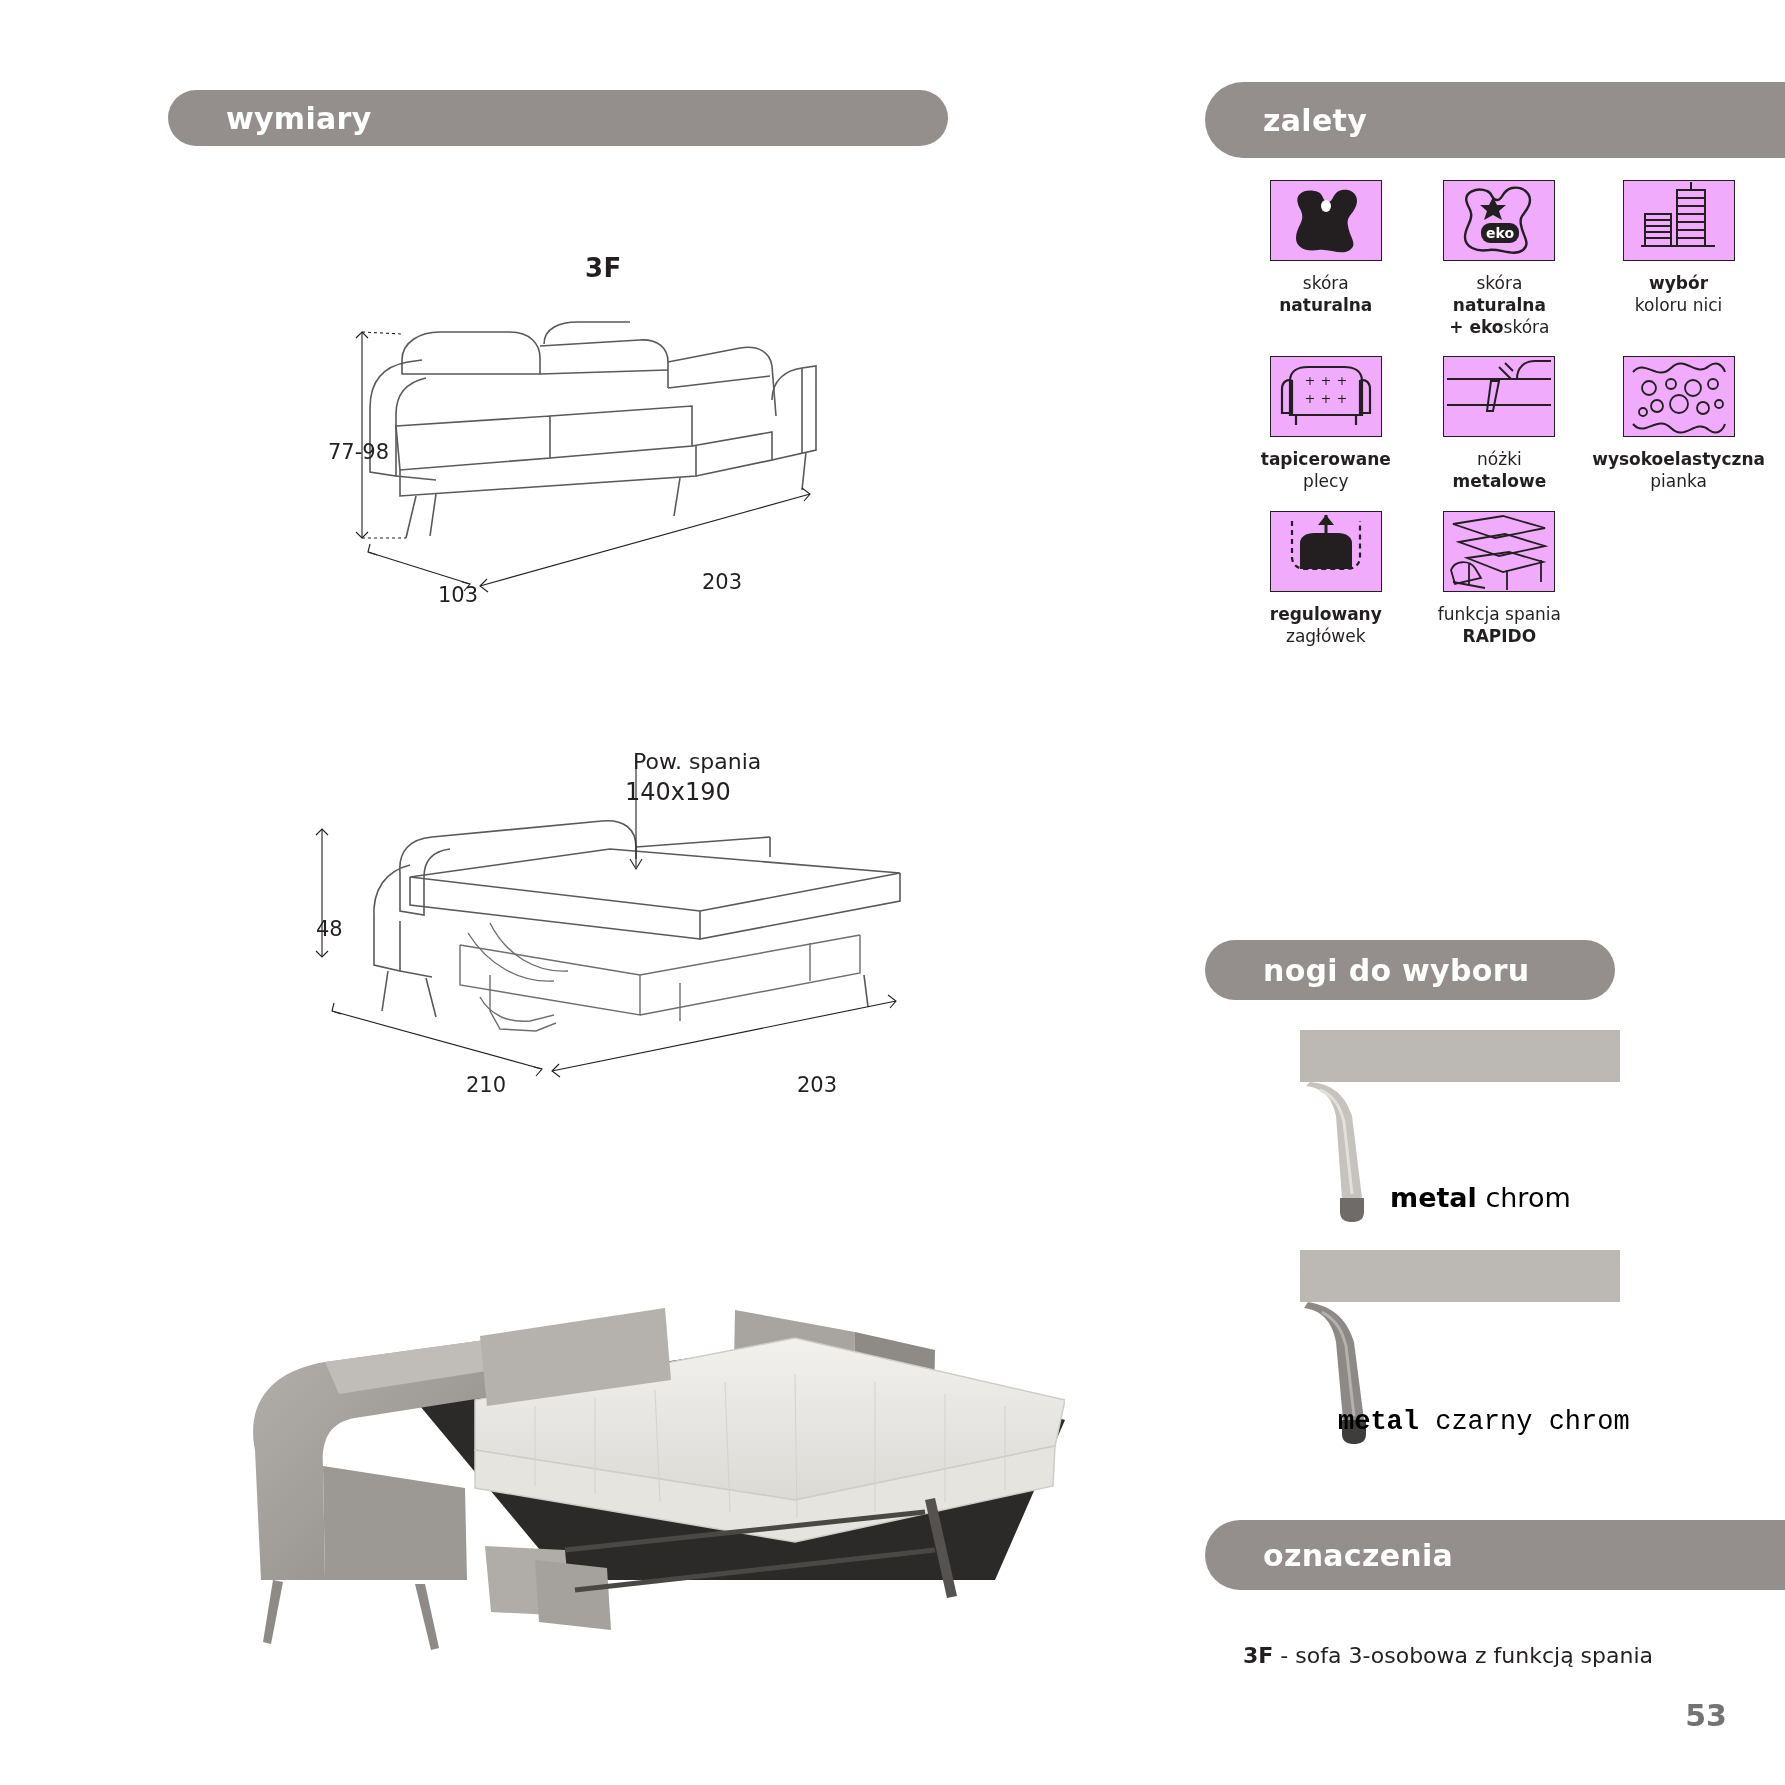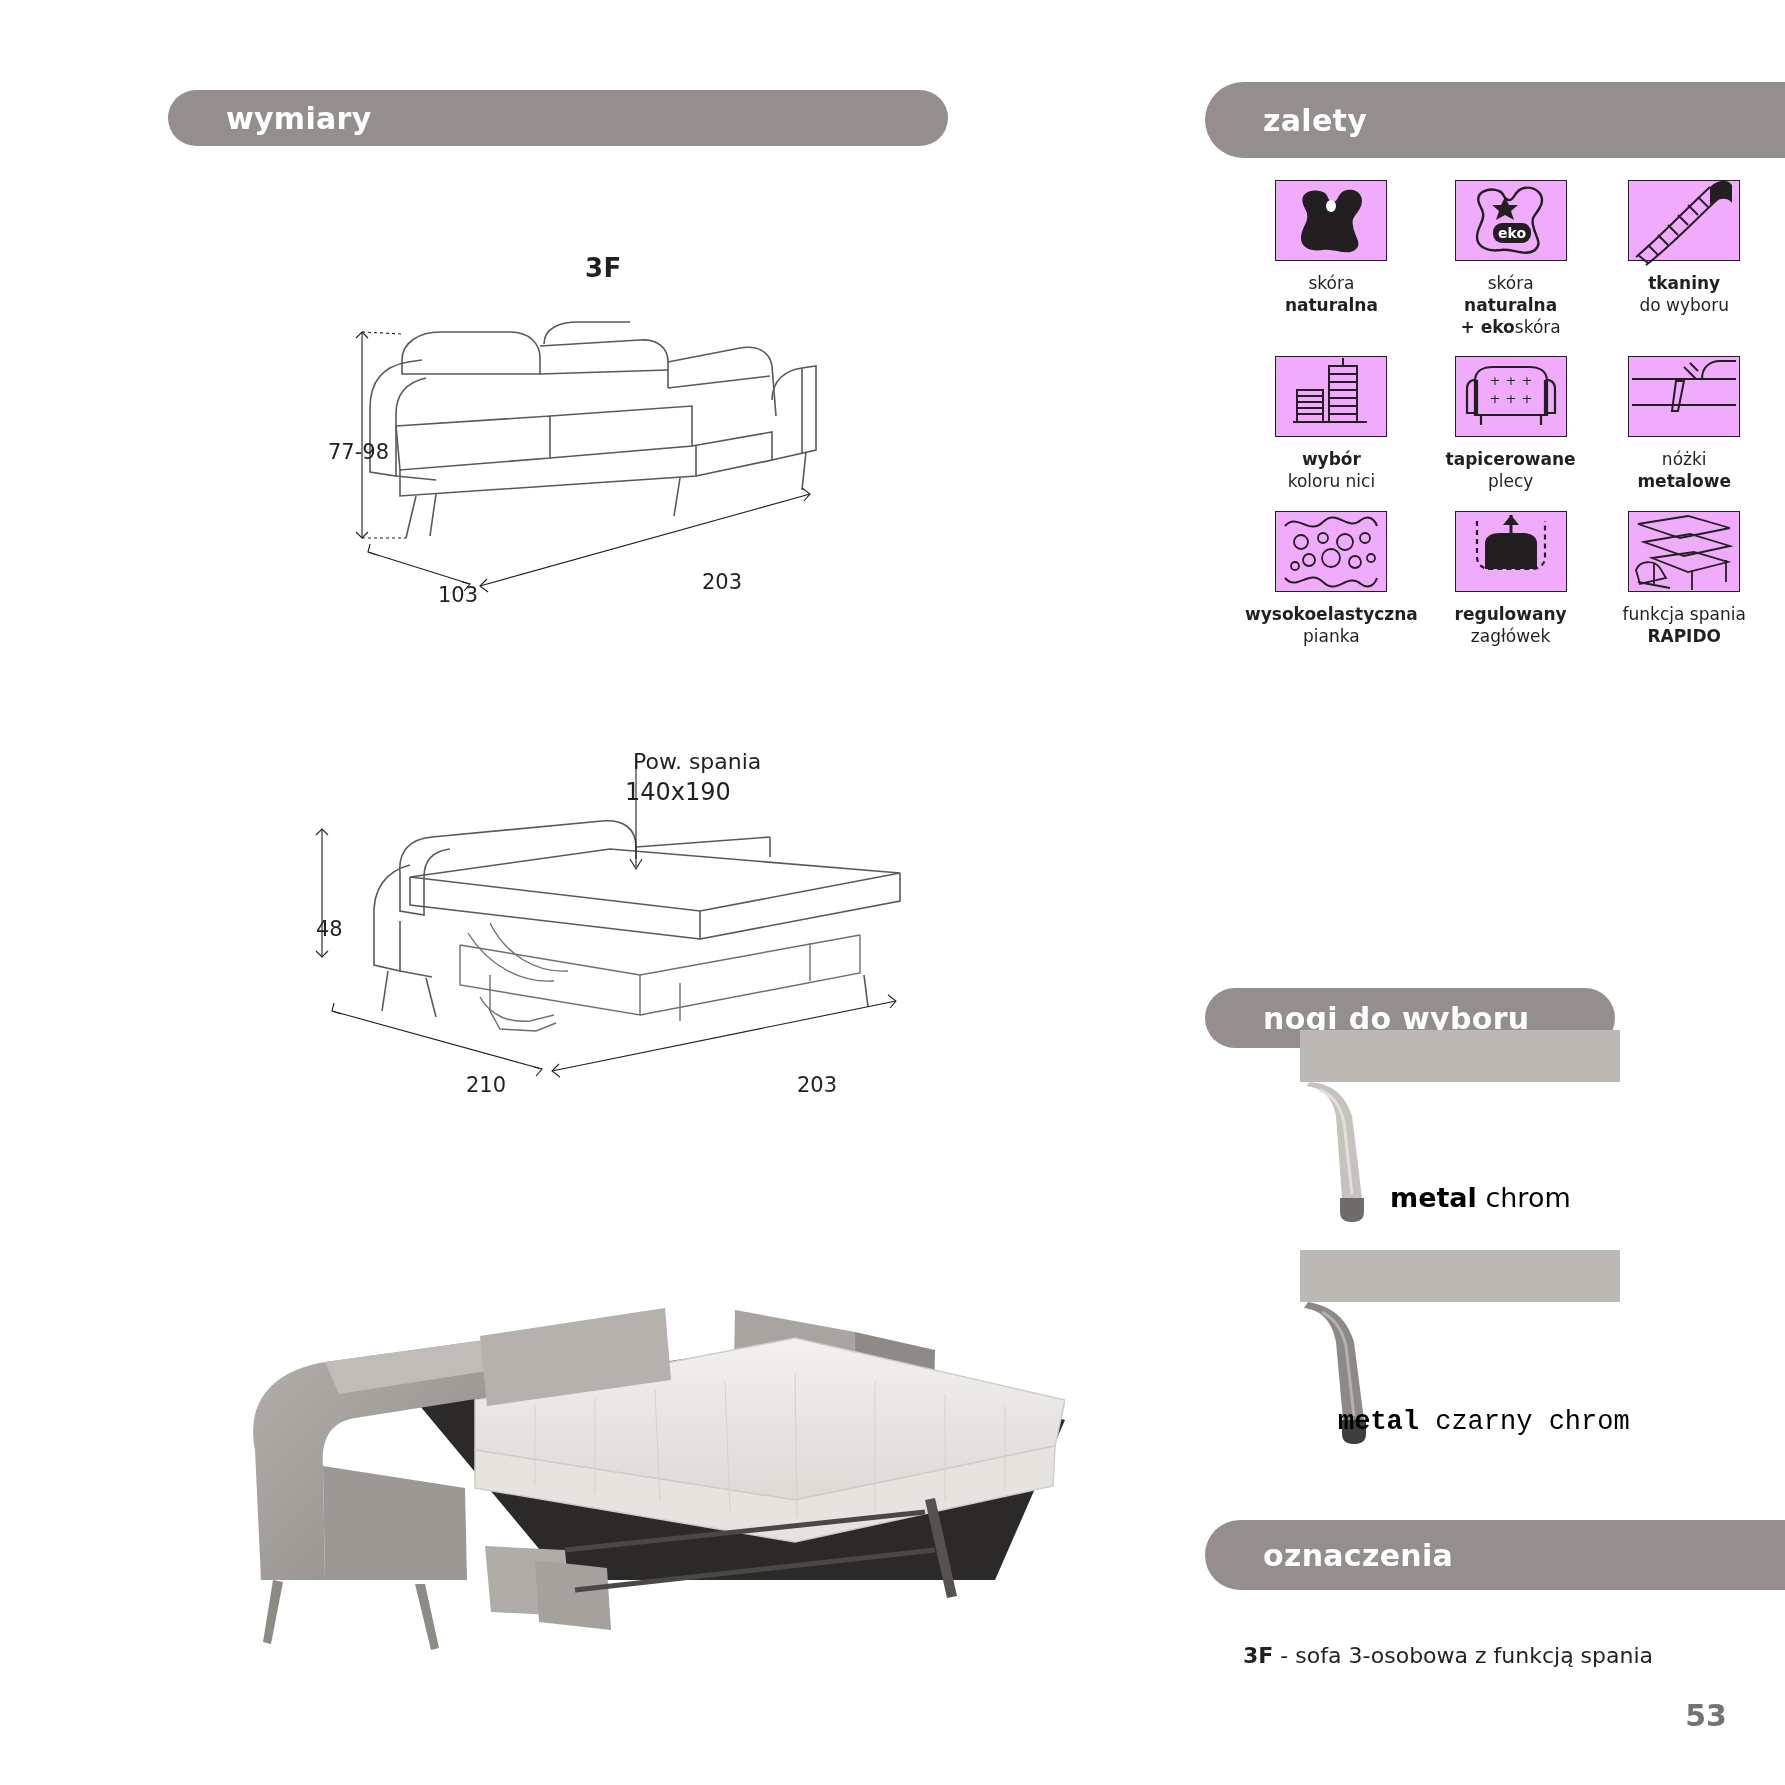--- a/index.html
+++ b/index.html
@@ -24,21 +24,21 @@
     font-size: 30px;
     font-weight: bold;
     letter-spacing: .3px;
     padding-left: 58px;
   }
   .pill.left { border-radius: 44px; }
   .pill.rightflush { border-radius: 44px 0 0 44px; }
 
   #pill-wymiary { left:168px; top:90px; width:780px; height:56px; }
   #pill-zalety  { left:1205px; top:82px; width:600px; height:76px; }
-  #pill-nogi    { left:1205px; top:940px; width:410px; height:60px;margin-top:48px; }
+  #pill-nogi    { left:1205px; top:940px; width:410px; height:60px; }
   #pill-ozn     { left:1205px; top:1520px; width:600px; height:70px; }
 
   
   .label-3f {
     position:absolute; left:585px; top:253px;
     font-size:26px; font-weight:bold; letter-spacing:.5px;
   }
   .dimtext { position:absolute; font-size:21px; color:#231f20; }
   #d-7798 { left:328px; top:440px; }
   #d-103  { left:438px; top:583px; }
@@ -284,42 +284,20 @@
           <rect x="22" y="38" width="38" height="20" rx="9" fill="#231f20"></rect>
           <text x="41" y="53" font-size="14" font-family="DejaVu Sans" fill="#ffffff" text-anchor="middle" font-weight="bold">eko</text>
         </svg>
       </div>
       <div class="cap">
         <span>skóra</span><br><b>naturalna</b><br>
         <span><b>+ eko</b>skóra</span>
       </div>
     </div>
 
-    <div class="zal">
-      <div class="ico">
-        <svg width="104" height="104" viewBox="0 0 104 104">
-          <path d="M4,88 C26,70 50,44 78,18" stroke="#231f20" stroke-width="2" fill="none"></path>
-          <path d="M14,96 C38,78 62,52 90,26" stroke="#231f20" stroke-width="2" fill="none"></path>
-          <path d="M78,18 C86,10 96,10 100,16 L100,34 C96,28 86,28 78,36 Z" fill="#231f20"></path>
-          <g stroke="#231f20" stroke-width="2">
-            <path d="M6,86 L16,94"></path>
-              <path d="M16,76 L26,86"></path>
-              <path d="M26,66 L36,76"></path>
-            <path d="M36,56 L46,66"></path>
-              <path d="M46,46 L56,56"></path>
-              <path d="M56,36 L66,46"></path>
-            <path d="M66,28 L76,38"></path>
-          </g>
-          <path d="M0,100 L104,100" stroke="#231f20" stroke-width="0"></path>
-        </svg>
-      </div>
-      <div class="cap">
-        <b>tkaniny</b><br><span>do wyboru</span>
-      </div>
-    </div>
 
     <div class="zal">
       <div class="ico">
         <svg width="84" height="82" viewBox="0 0 84 82">
           <rect x="40" y="10" width="28" height="56" fill="none" stroke="#231f20" stroke-width="2"></rect>
           <g stroke="#231f20" stroke-width="2">
             <path d="M40,18 L68,18"></path>
               <path d="M40,26 L68,26"></path>
               <path d="M40,34 L68,34"></path>
             <path d="M40,42 L68,42"></path>

